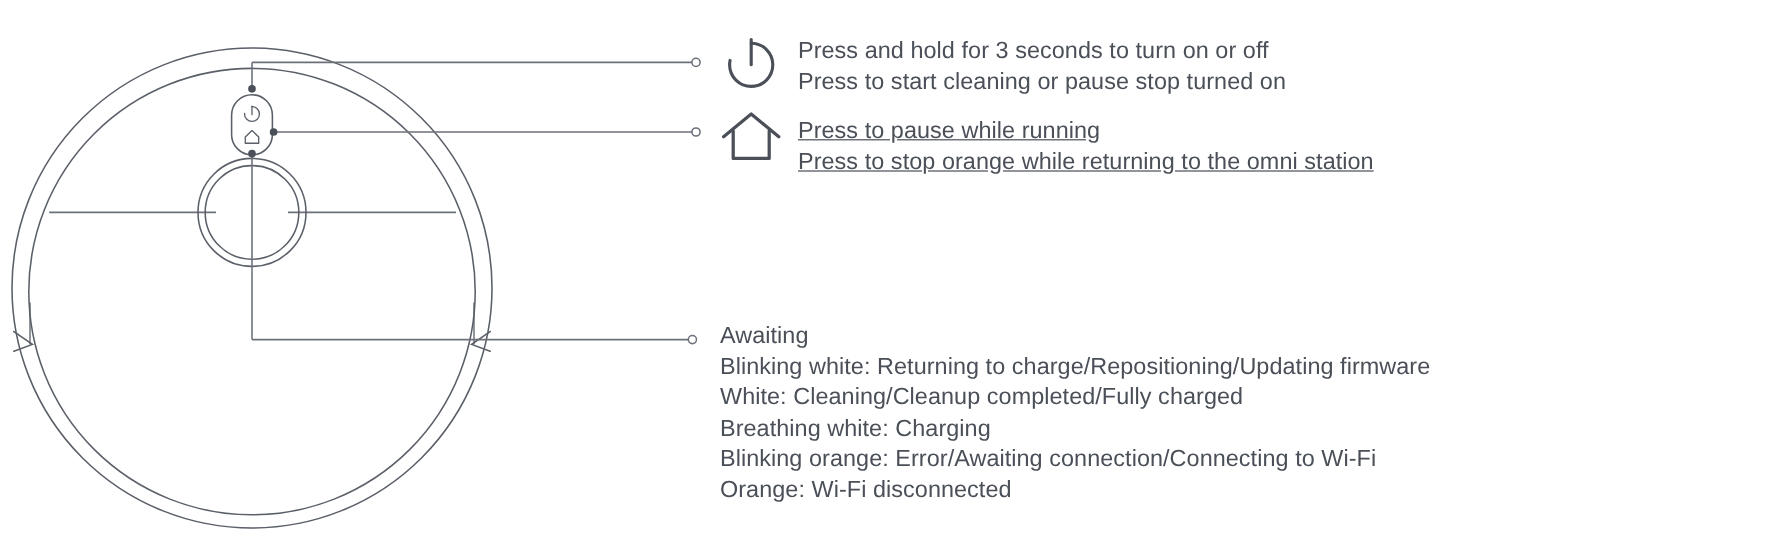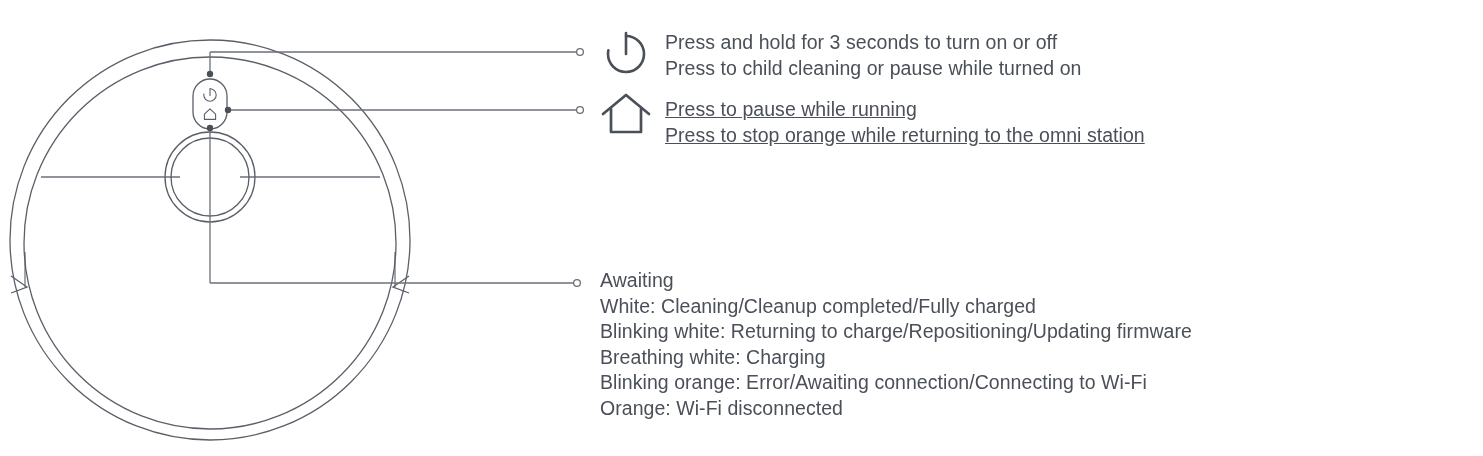--- a/index.html
+++ b/index.html
@@ -106,35 +106,35 @@
     </g>
   </svg>
 
   <svg id="power-icon-wrap" class="callout-icon" viewBox="0 0 52 52">
     <circle cx="26" cy="28" r="18" fill="none" stroke="#4a4f58" stroke-width="2.6" stroke-dasharray="88 25" transform="rotate(-90 26 28)" stroke-linecap="round"></circle>
     <line x1="26" y1="7" x2="26" y2="28" stroke="#4a4f58" stroke-width="2.6" stroke-linecap="round"></line>
   </svg>
 
   <div id="power-text" class="callout-text">
     <span class="line">Press and hold for 3 seconds to turn on or off</span>
-    <span class="line">Press to child cleaning or pause while turned on</span>
+    <span class="line">Press to start cleaning or pause stop turned on</span>
   </div>
 
   <svg id="home-icon-wrap" class="callout-icon" viewBox="0 0 52 44">
     <path d="M 3 22 L 26 3 L 49 22" fill="none" stroke="#4a4f58" stroke-width="2.7" stroke-linecap="round" stroke-linejoin="round"></path>
     <path d="M 11 17 L 11 40 L 41 40 L 41 17" fill="none" stroke="#4a4f58" stroke-width="2.7" stroke-linecap="round" stroke-linejoin="round"></path>
   </svg>
 
   <div id="home-text" class="callout-text">
     <span class="line">Press to pause while running</span>
     <span class="line">Press to stop orange while returning to the omni station</span>
   </div>
 
   <div id="indicator-text" class="callout-text">
     <span class="line">Awaiting</span>
+    <span class="line">Blinking white: Returning to charge/Repositioning/Updating firmware</span>
     <span class="line">White: Cleaning/Cleanup completed/Fully charged</span>
-    <span class="line">Blinking white: Returning to charge/Repositioning/Updating firmware</span>
     <span class="line">Breathing white: Charging</span>
     <span class="line">Blinking orange: Error/Awaiting connection/Connecting to Wi-Fi</span>
     <span class="line">Orange: Wi-Fi disconnected</span>
   </div>
 
 </div>
 
 </body></html>

